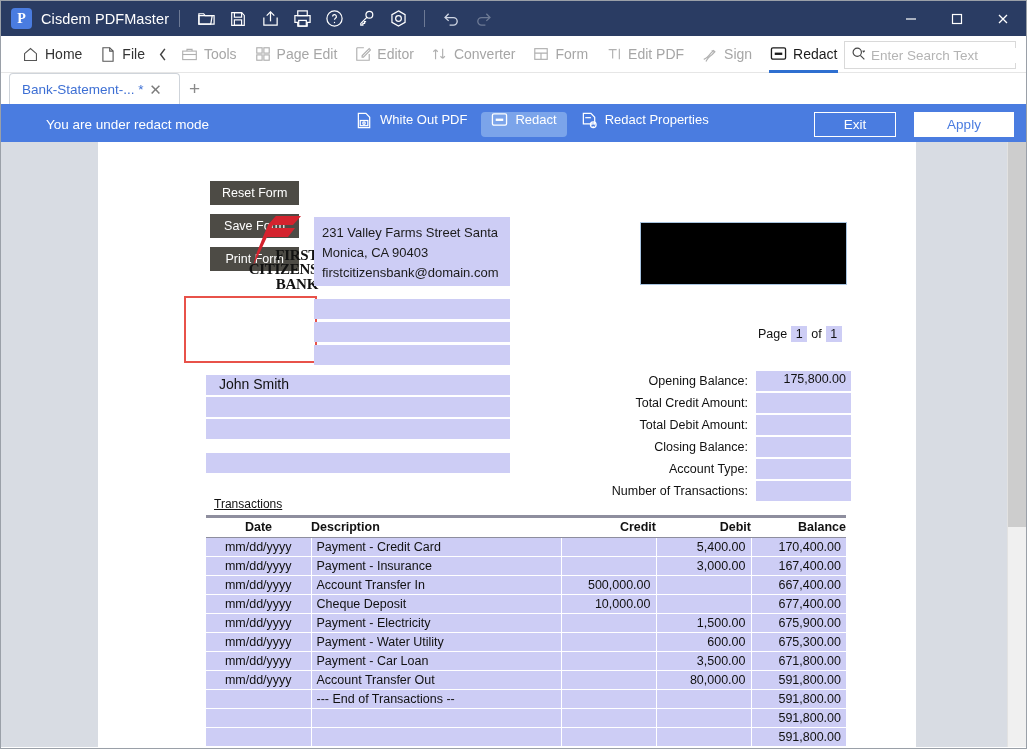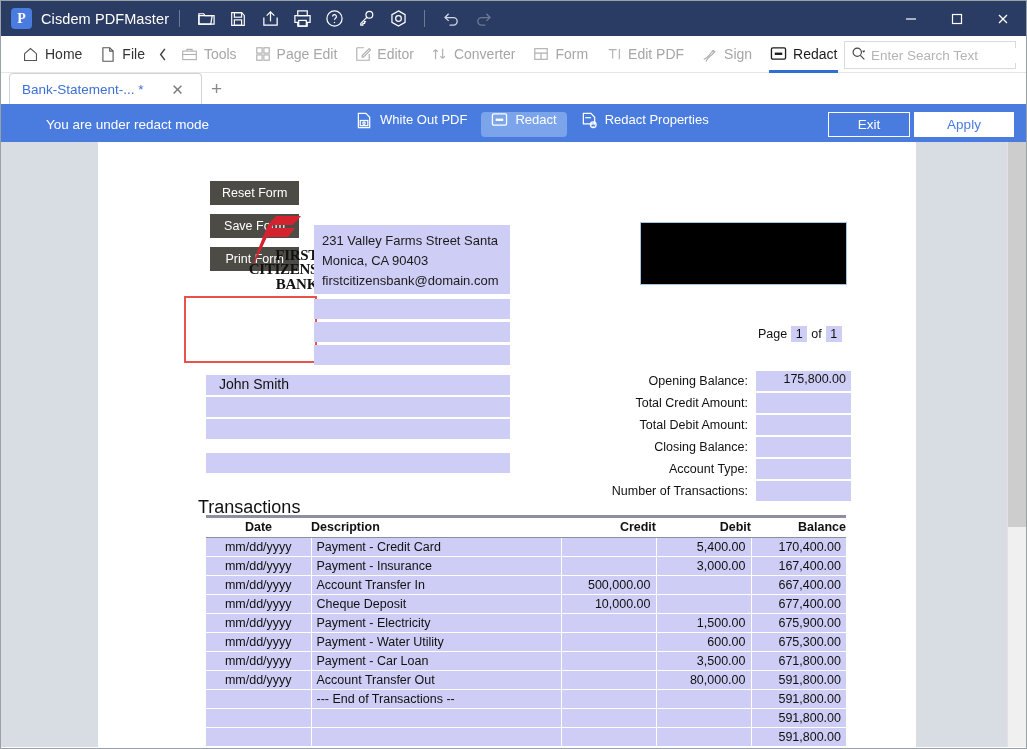--- a/index.html
+++ b/index.html
@@ -132,21 +132,21 @@
   .doc-tab {
     height: 31px;
     min-width: 165px;
     border: 1px solid #cfd4da;
     border-bottom: none;
     border-radius: 4px 4px 0 0;
     background: #fff;
     display: flex;
     align-items: center;
     padding: 0 15px 0 12px;
-    gap: 26px;
+    gap: 4px;
   }
   .doc-tab-label {
     font-size: 13.5px;
     color: #3d6fd4;
     white-space: nowrap;
     flex: 1;
   }
   .tab-close {
     width: 16px; height: 16px;
     display: flex; align-items: center; justify-content: center;
@@ -204,21 +204,21 @@
     display: flex; align-items: center; justify-content: center;
     font-family: "Liberation Sans", sans-serif;
   }
   .btn-apply {
     width: 100px; height: 25px;
     border: 1px solid #ffffff;
     background: #ffffff;
     color: #4a7ce0;
     font-size: 13.5px;
     display: flex; align-items: center; justify-content: center;
-    margin-left: 4px;
+    margin-left: 18px;
     font-family: "Liberation Sans", sans-serif;
   }
 
   
   .viewer {
     position: relative;
     height: 605px;
     background: #d8dce3;
     overflow: hidden;
   }
@@ -277,21 +277,21 @@
     margin-top: -22px;
     padding-right: 2px;
   }
   .logo-txt div { letter-spacing: -0.3px; }
   .lt1 { font-size: 15px; }
   .lt2 { font-size: 15px; }
   .lt3 { font-size: 15px; }
 
   .addr-box {
     position: absolute;
-    left: 216px; top: 83px;
+    left: 216px; top: 75px;
     width: 196px; height: 69px;
     background: #cdcdf5;
     padding: 6px 8px;
     font-size: 13px;
     color: #1b1b1b;
     line-height: 1.55;
   }
 
   .acct-label-box {
     position: absolute;
@@ -388,23 +388,24 @@
     height: 20px;
     background: #cdcdf5;
     font-size: 12.5px;
     color: #111;
     text-align: right;
     padding: 1px 5px 0 0;
   }
 
   .tx-title {
     position: absolute;
-    left: 100px; top: 355px;
-    font-size: 18px;
+    left: 116px; top: 355px;
+    font-size: 12px;
     color: #111;
+    text-decoration: underline;
   }
   .tx-rule {
     position: absolute;
     left: 108px; top: 373px;
     width: 640px; height: 3px;
     background: #8e8e9e;
   }
   .tx-table {
     position: absolute;
     left: 108px; top: 376px;

